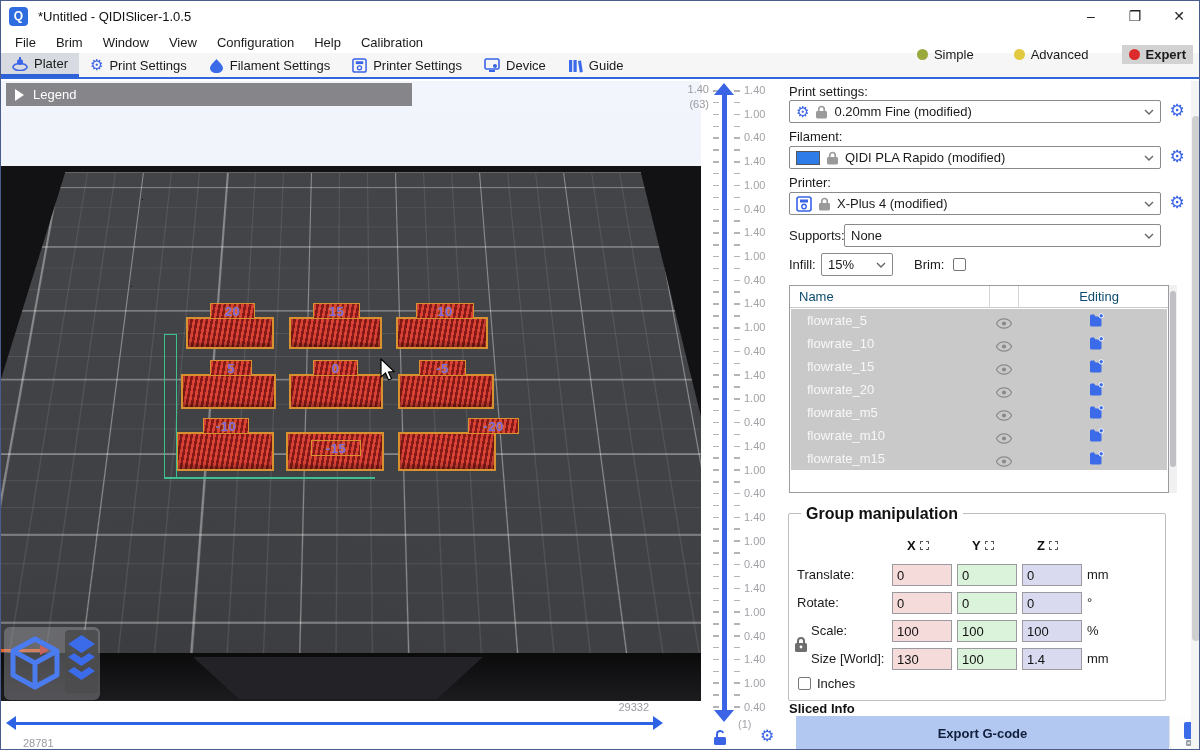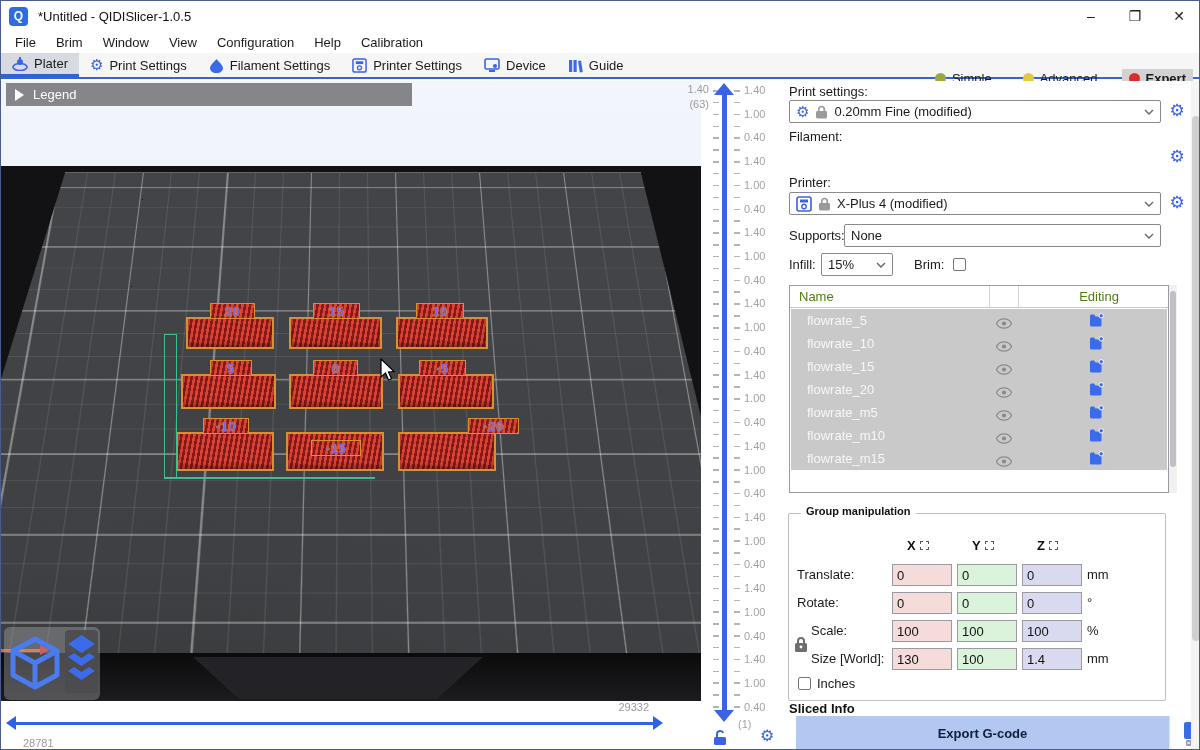--- a/index.html
+++ b/index.html
@@ -12,21 +12,21 @@
   .wbtns{position:absolute;right:0;top:0;height:30px;display:flex;}
   .wbtn{width:44px;height:30px;display:flex;align-items:center;justify-content:center;font-size:14px;color:#222;}
   
   #menubar{position:absolute;left:0;top:30px;width:1200px;height:22px;background:#fff;display:flex;align-items:center;padding-left:4px;}
   .menu-item{font-size:13px;color:#1a1a1a;padding:0 10px;}
   
   #tabbar{position:absolute;left:0;top:52px;width:1200px;height:26px;background:#f6f6f7;border-bottom:2px solid #3166da;display:flex;align-items:stretch;}
   .tab{display:flex;align-items:center;gap:6px;padding:0 11px;font-size:13px;color:#1a1a1a;}
   .tab.active{background:#d7dae1;border-bottom:3px solid #2f62d8;}
   .tab svg{display:block;}
-  #modes{position:absolute;right:6px;top:64px;height:26px;display:flex;align-items:center;gap:17px;}
+  #modes{position:absolute;right:6px;top:40px;height:26px;display:flex;align-items:center;gap:26px;}
   .mode{display:flex;align-items:center;gap:6px;font-size:13px;color:#1a1a1a;padding:2px 7px;}
   .mode .dot{width:11px;height:11px;border-radius:50%;}
   .mode.active{background:#d2d2d2;font-weight:bold;}
   
   #viewport{position:absolute;left:0;top:80px;width:700px;height:620px;background:linear-gradient(#f3f5fc,#e7eaf6);overflow:hidden;}
   #legend-bar{position:absolute;left:5px;top:2px;width:406px;height:23px;background:#85858a;color:#fff;display:flex;align-items:center;gap:9px;padding-left:9px;font-size:13px;}
   #legend-bar .tri{width:0;height:0;border-top:6px solid transparent;border-bottom:6px solid transparent;border-left:9px solid #fff;}
   #scene{position:absolute;left:0;top:85px;width:700px;height:535px;background:#121214;overflow:hidden;}
   #plate-clip{position:absolute;left:0;top:0;width:700px;height:535px;clip-path:polygon(64px 7px,640px 7px,770px 535px,-100px 535px);overflow:hidden;}
   #plate3d{position:absolute;left:-110px;top:6px;width:920px;height:780px;
@@ -79,35 +79,35 @@
   
   #panel{position:absolute;left:785px;top:80px;width:415px;height:670px;background:#fff;}
   .plabel{position:absolute;left:3px;font-size:13px;color:#1a1a1a;}
   .combo{position:absolute;left:3px;width:372px;height:23px;border:1px solid #8a8a8a;border-radius:2px;background:#fff;display:flex;align-items:center;gap:7px;padding:0 6px;font-size:13px;color:#1a1a1a;}
   .combo .chev{margin-left:auto;color:#666;}
   .chev svg{display:block;}
   .gearbtn{position:absolute;left:381px;width:20px;height:20px;color:#3a63e6;font-size:17px;line-height:20px;text-align:center;}
   .swatch{width:24px;height:14px;background:#2e7ce8;border:1px solid #555;}
   
   #objtable{position:absolute;left:3px;top:204px;width:380px;height:208px;border:1px solid #9a9aa0;background:#fff;}
-  #objhead{position:absolute;left:0;top:0;width:100%;height:22px;border-bottom:1px solid #c9c9cc;font-size:13px;color:#4d7c0f;}
+  #objhead{position:absolute;left:0;top:0;width:100%;height:22px;border-bottom:1px solid #c9c9cc;font-size:13px;color:#0c4a6e;}
   #objhead .h-name{position:absolute;left:9px;top:3px;}
   #objhead .h-edit{position:absolute;left:240px;top:3px;width:138px;text-align:center;}
   #objhead:before,#objhead:after{content:"";position:absolute;top:0;height:22px;width:1px;background:#d5d5d8;}
   #objhead:before{left:199px;}#objhead:after{left:228px;}
   #objrows{position:absolute;left:1px;top:23px;width:376px;}
   .objrow{position:relative;height:23px;background:#c9c9c9;display:flex;align-items:center;}
   .objrow .nm{position:absolute;left:16px;font-size:13px;color:#f7f7f7;}
   .objrow .eye{position:absolute;left:205px;top:6px;}
   .objrow .edit{position:absolute;left:298px;top:4px;}
   #list-scroll{position:absolute;left:383px;top:204px;width:8px;height:208px;background:#f1f1f1;}
   #list-thumb{position:absolute;left:1px;top:6px;width:6px;height:176px;background:#c0c0c4;border-radius:3px;}
   
   #groupbox{position:absolute;left:2px;top:432px;width:378px;height:188px;border:1px solid #bdbdbf;border-radius:2px;}
-  #group-title{position:absolute;left:12px;top:-9px;background:#fff;padding:0 5px;font-size:11px;font-weight:bold;color:#111;}
+  #group-title{position:absolute;left:12px;top:-9px;background:#fff;padding:0 5px;font-size:16px;font-weight:bold;color:#111;}
   .axhead{position:absolute;top:24px;font-size:13px;font-weight:bold;color:#111;display:flex;gap:4px;align-items:center;}
   .axhead .axicon{width:9px;height:9px;border:1.5px dashed #555;display:inline-block;}
   .gm-label{position:absolute;left:8px;font-size:13px;color:#1a1a1a;}
   .gm-field{position:absolute;width:60px;height:22px;border:1px solid #9a9aa0;font-size:13px;color:#111;padding:0 4px;}
   .gm-field.c0{background:#f6dbdb;}
   .gm-field.c1{background:#dbf2db;}
   .gm-field.c2{background:#d9d9f0;}
   .gm-unit{position:absolute;left:298px;font-size:13px;color:#1a1a1a;}
   #gm-lock{position:absolute;left:5px;top:122px;}
   .checkrow{display:flex;align-items:center;gap:6px;font-size:13px;color:#1a1a1a;}
@@ -231,21 +231,21 @@
     <div id="patches">
         <div class="patch-body" style="left: 185px; top: 236px; width: 88px; height: 32px;"></div>
         <div class="patch-tab" style="left: 209px; top: 222px; width: 45px; height: 16px;">
           <span class="patch-label">20</span>
         </div>
         <div class="patch-body" style="left: 288px; top: 236px; width: 93px; height: 32px;"></div>
         <div class="patch-tab" style="left: 312px; top: 222px; width: 47px; height: 16px;">
           <span class="patch-label">15</span>
         </div>
         <div class="patch-body" style="left: 395px; top: 236px; width: 92px; height: 32px;"></div>
-        <div class="patch-tab" style="left: 415px; top: 222px; width: 48px; height: 16px;">
+        <div class="patch-tab" style="left: 415px; top: 222px; width: 58px; height: 16px;">
           <span class="patch-label">10</span>
         </div>
         <div class="patch-body" style="left: 180px; top: 293px; width: 95px; height: 35px;"></div>
         <div class="patch-tab" style="left: 209px; top: 279px; width: 42px; height: 16px;">
           <span class="patch-label">5</span>
         </div>
         <div class="patch-body" style="left: 288px; top: 293px; width: 94px; height: 35px;"></div>
         <div class="patch-tab" style="left: 312px; top: 279px; width: 45px; height: 16px;">
           <span class="patch-label">0</span>
         </div>
@@ -364,20 +364,33 @@
       <span>0.20mm Fine (modified)</span>
       <span class="chev">
           <svg width="10" height="6" viewBox="0 0 10 6">
             <path d="M1 1 L5 5 L9 1" fill="none" stroke="#666" stroke-width="1.4"></path>
           </svg>
         </span>
     </div>
     <div class="gearbtn" style="top:20px;">⚙</div>
 
     <div class="plabel" style="top:48px;">Filament:</div>
+    <div class="combo" style="top:65px;">
+      <span class="swatch"></span>
+      <svg width="11" height="14" viewBox="0 0 12 14">
+          <rect x="0" y="6" width="12" height="8" rx="1.5" fill="#9a9a9a"></rect>
+          <path d="M3 6 V4 a3 3 0 0 1 6 0 v2" fill="none" stroke="#9a9a9a" stroke-width="1.8"></path>
+        </svg>
+      <span>QIDI PLA Rapido (modified)</span>
+      <span class="chev">
+          <svg width="10" height="6" viewBox="0 0 10 6">
+            <path d="M1 1 L5 5 L9 1" fill="none" stroke="#666" stroke-width="1.4"></path>
+          </svg>
+        </span>
+    </div>
     <div class="gearbtn" style="top:66px;">⚙</div>
 
     <div class="plabel" style="top:94px;">Printer:</div>
     <div class="combo" style="top:111px;">
       <svg width="16" height="16" viewBox="0 0 16 16">
           <rect x="1" y="1" width="14" height="14" rx="2" fill="none" stroke="#3a63e6" stroke-width="1.6"></rect>
           <rect x="4" y="3.5" width="8" height="3" fill="#3a63e6"></rect>
           <circle cx="8" cy="10.5" r="2.2" fill="none" stroke="#3a63e6" stroke-width="1.4"></circle>
         </svg>
       <svg width="11" height="14" viewBox="0 0 12 14">

